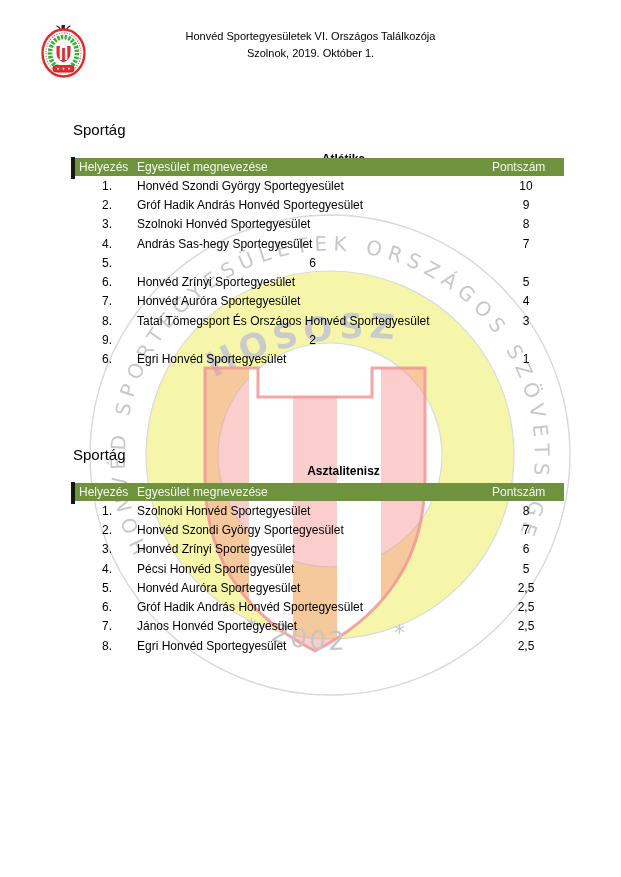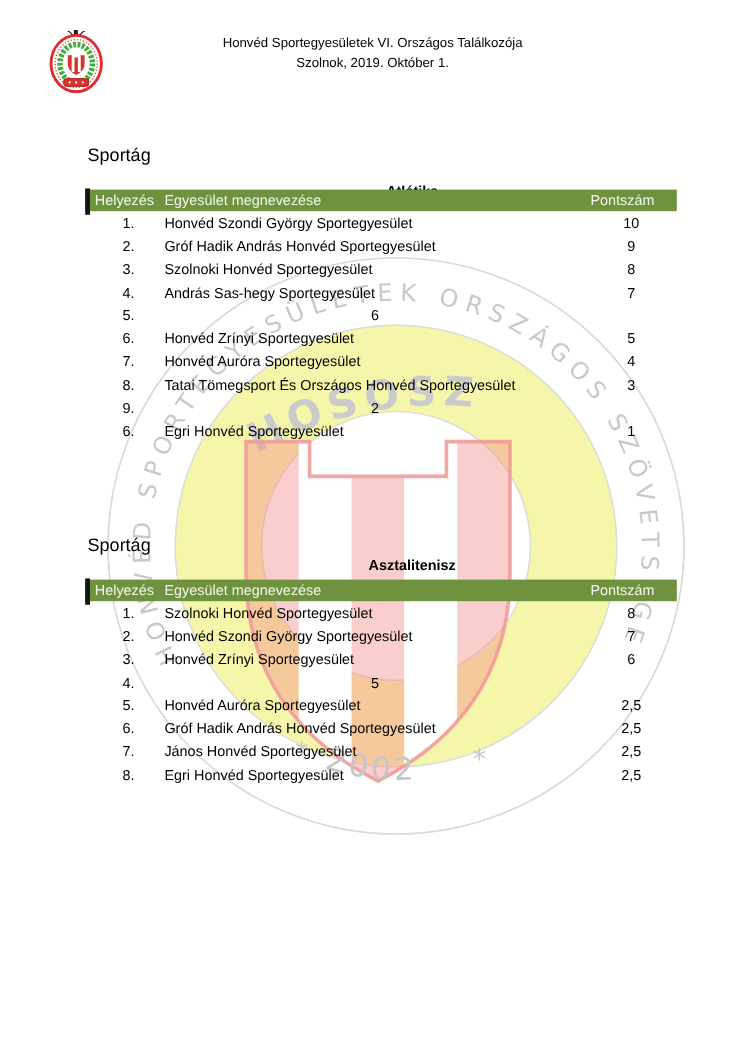--- a/index.html
+++ b/index.html
@@ -205,20 +205,21 @@
             <span class="c-club">Honvéd Szondi György Sportegyesület</span>
             <span class="c-points">7</span>
           </div>
           <div class="trow">
             <span class="c-rank">3.</span>
             <span class="c-club">Honvéd Zrínyi Sportegyesület</span>
             <span class="c-points">6</span>
           </div>
           <div class="trow">
             <span class="c-rank">4.</span>
+            <span class="c-club">Pécsi Honvéd Sportegyesület</span>
             <span class="c-points">5</span>
           </div>
           <div class="trow">
             <span class="c-rank">5.</span>
             <span class="c-club">Honvéd Auróra Sportegyesület</span>
             <span class="c-points">2,5</span>
           </div>
           <div class="trow">
             <span class="c-rank">6.</span>
             <span class="c-club">Gróf Hadik András Honvéd Sportegyesület</span>

